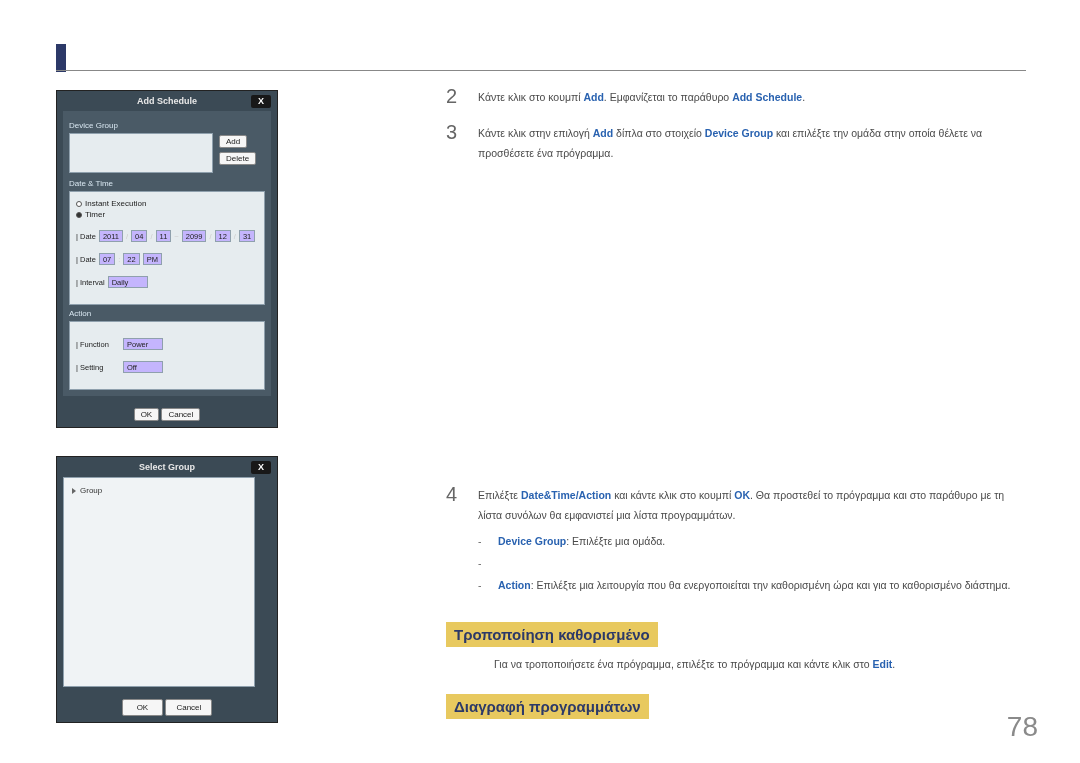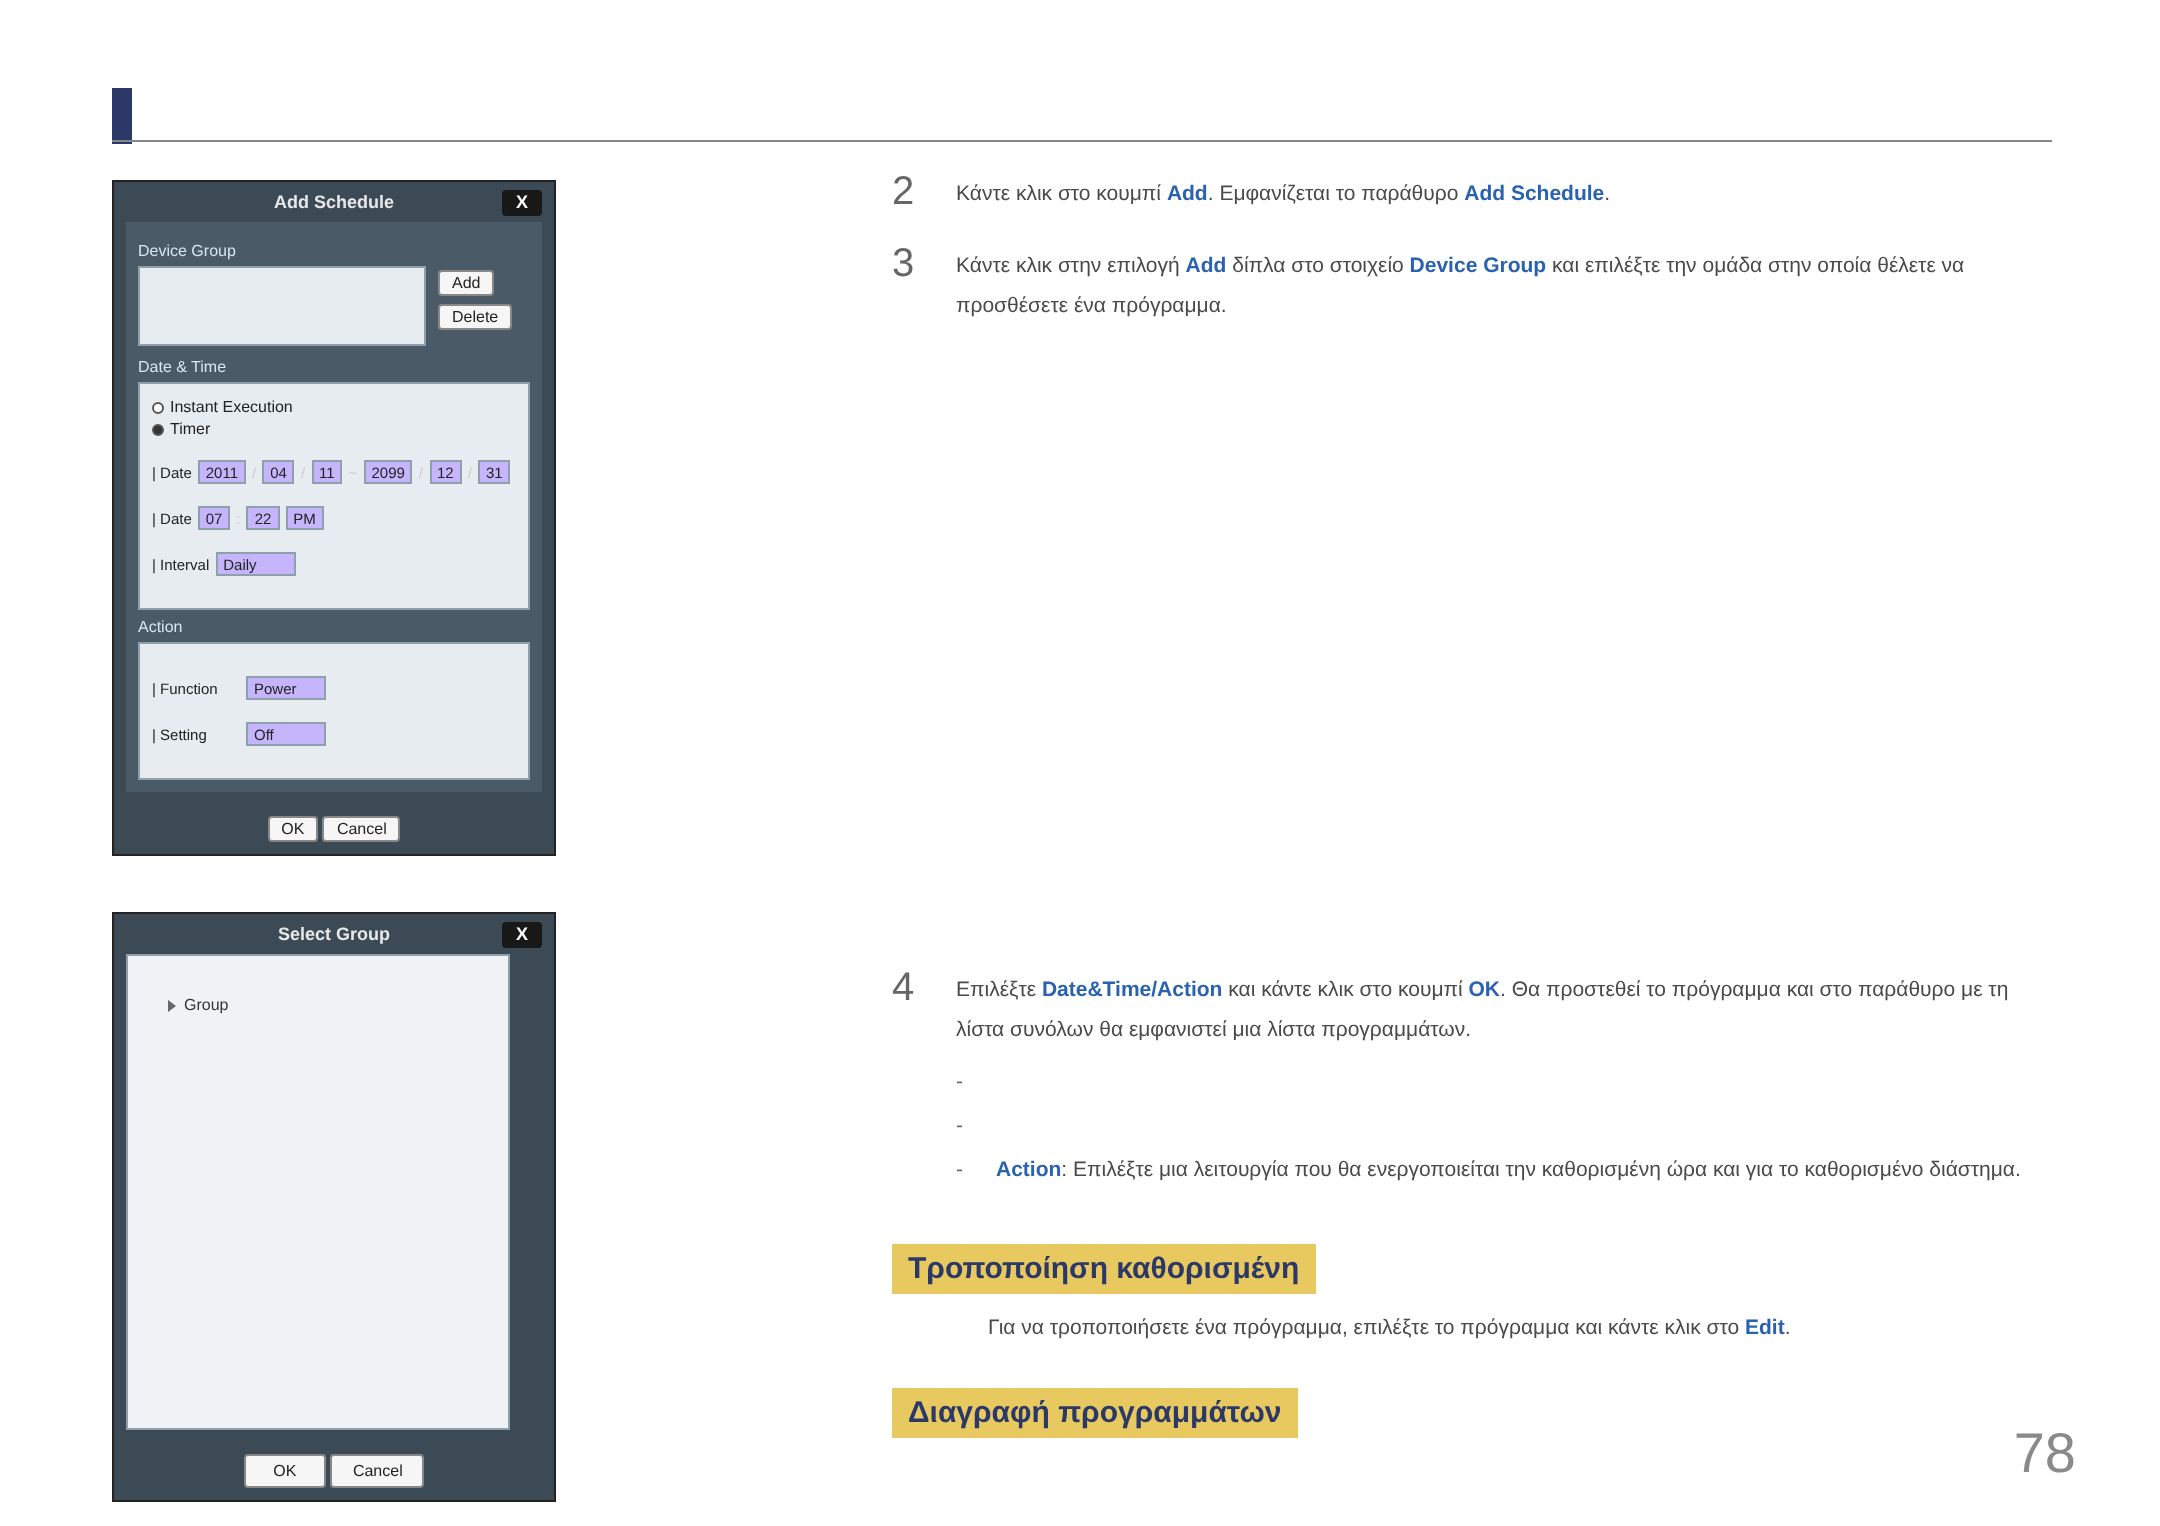--- a/index.html
+++ b/index.html
@@ -89,22 +89,22 @@
   .dot.sel { background:#333; }
   .field-row { display:flex; align-items:center; gap:3px; margin:11px 0; font-size:7.5px; color:#ccc; }
   .pill { background:#c4b5fd; border:1px solid #8fa0ad; color:#222; padding:0 3px; height:12px; line-height:12px; font-size:7.5px; }
   .sep { color:#ccc; }
   .btn-row { text-align:center; padding:4px 6px; }
 
   .select-group-body {
     background:#f0f3f5;
     margin:0 22px 6px 6px;
     border:1px solid #8fa0ad;
-    height:238px;
-    padding:20px;
+    height:210px;
+    padding:8px;
     color:#333;
   }
   .tri { display:inline-block; width:0; height:0; border-left:4px solid #666; border-top:3px solid transparent; border-bottom:3px solid transparent; margin-right:4px; vertical-align:middle;}
 
   .content {
     position: absolute;
     top: 86px;
     left: 446px;
     right: 54px;
   }
@@ -263,33 +263,34 @@
   </div>
 
   <div class="step step4">
     <div class="step-num">4</div>
     <div class="step-body">
       <span>Επιλέξτε </span><span class="blue">Date&amp;Time/Action</span><span> και κάντε κλικ στο κουμπί </span><span class="blue">OK</span><span>. Θα προστεθεί το πρόγραμμα και στο παράθυρο με τη λίστα συνόλων θα εμφανιστεί μια λίστα προγραμμάτων.</span>
 
       <div class="sublist">
         <div class="subitem">
           <span class="dash">-</span>
+          <div><span class="blue">Device Group</span><span>: Επιλέξτε μια ομάδα.</span></div>
         </div>
         <div class="subitem">
           <span class="dash">-</span>
         </div>
         <div class="subitem">
           <span class="dash">-</span>
           <div><span class="blue">Action</span><span>: Επιλέξτε μια λειτουργία που θα ενεργοποιείται την καθορισμένη ώρα και για το καθορισμένο διάστημα.</span></div>
         </div>
       </div>
     </div>
   </div>
 
-  <div><span class="heading">Τροποποίηση καθορισμένη</span></div>
+  <div><span class="heading">Τροποποίηση καθορισμένο</span></div>
   <div class="para">
     <span>Για να τροποποιήσετε ένα πρόγραμμα, επιλέξτε το πρόγραμμα και κάντε κλικ στο </span><span class="blue">Edit</span><span>.</span>
   </div>
 
   <div><span class="heading">Διαγραφή προγραμμάτων</span></div>
 
 </div>
 
 <div class="page-num">78</div>
 

